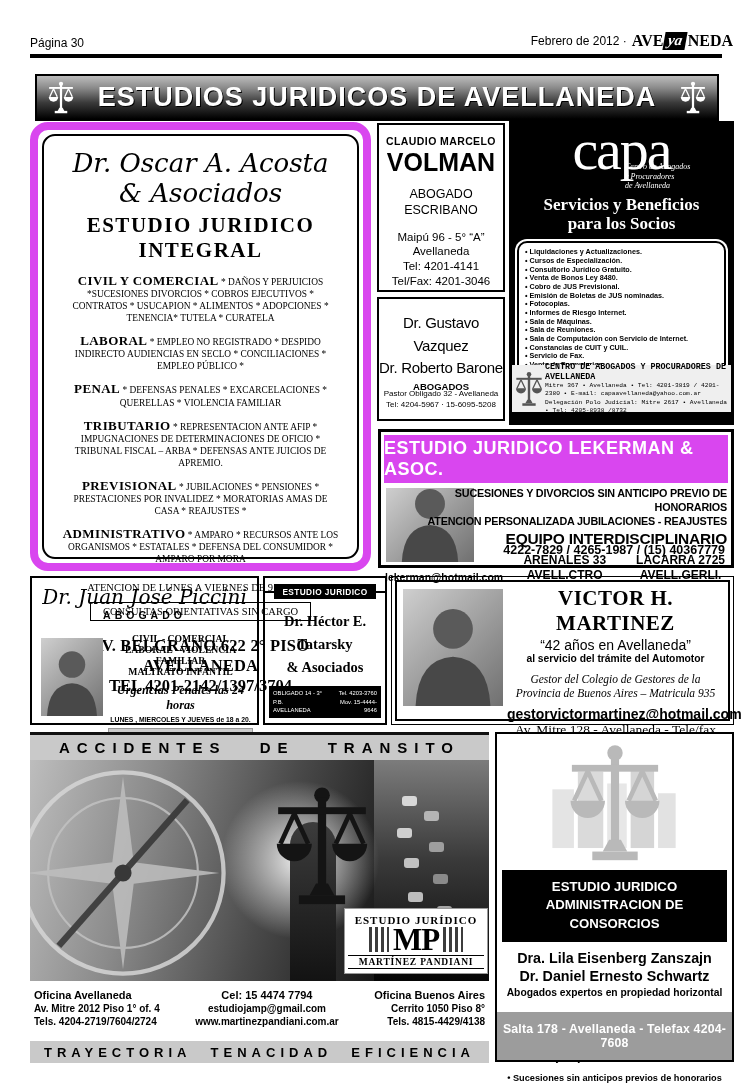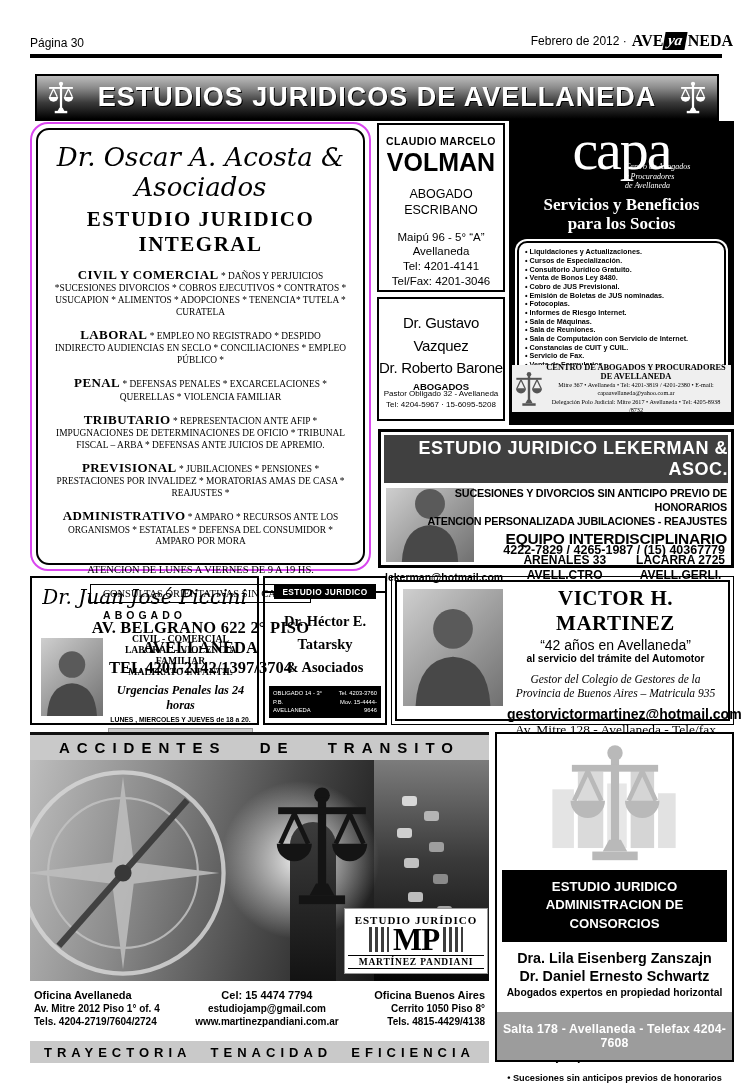--- a/index.html
+++ b/index.html
@@ -16,21 +16,21 @@
 
   
   .banner{left:35px;top:74px;width:684px;height:47px;border:2px solid #000;box-sizing:border-box;
     background:linear-gradient(180deg,#bdbdbd 0%,#8a8a8a 28%,#3a3a3a 62%,#000 100%);
     display:flex;align-items:center;justify-content:center;gap:22px;color:#fff;}
   .banner-title{font-weight:bold;font-size:27px;letter-spacing:1px;text-transform:uppercase;
     text-shadow:1px 1px 0 #000;}
   .icon-scales-svg{display:block;}
 
   
-  .ad-acosta{left:30px;top:122px;width:341px;height:449px;border:2px solid #d946ef;border-radius:18px;
+  .ad-acosta{left:30px;top:122px;width:341px;height:449px;border:8px solid #d946ef;border-radius:18px;
     box-sizing:border-box;padding:4px;}
   .acosta-inner{border:2px solid #000;border-radius:13px;height:100%;box-sizing:border-box;
     padding:8px 16px;text-align:center;font-family:"Liberation Serif",serif;}
   .acosta-name{font-family:"DejaVu Serif",serif;font-style:italic;font-size:26px;margin-top:4px;}
   .acosta-sub{font-weight:bold;font-size:21px;letter-spacing:1.5px;margin:5px 0 10px;}
   .acosta-sec{margin-bottom:8.5px;font-size:9.4px;line-height:1.25;}
   .acosta-sec-title{font-weight:bold;font-size:13px;letter-spacing:.4px;}
   .acosta-hours{margin-top:16px;font-size:10.5px;}
   .acosta-consult{display:inline-block;border:1px solid #000;padding:3px 12px;font-size:10.5px;margin-top:9px;}
   .acosta-addr{font-weight:bold;font-size:16.5px;margin-top:15px;letter-spacing:.2px;}
@@ -58,27 +58,27 @@
   .capa-org{font-family:"Liberation Serif",serif;font-style:italic;font-size:8px;line-height:1.2;
     margin:-12px 12px 0 116px;text-align:left;}
   .capa-tag{text-align:center;font-family:"Liberation Serif",serif;font-weight:bold;font-size:17px;
     line-height:1.1;margin-top:5px;}
   .capa-box{background:#fff;color:#000;border:2px solid #000;box-shadow:0 0 0 2px #fff;border-radius:10px;
     margin:8px 8px 0;padding:5px 3px 5px 6px;text-align:left;}
   .capa-item{font-size:7.2px;font-weight:bold;line-height:1.2;padding-left:7px;text-indent:-7px;}
   .capa-item::before{content:"• ";}
   .capa-foot{position:absolute;left:3px;right:3px;bottom:13px;height:47px;background:#efefef;color:#000;
     display:flex;align-items:center;box-sizing:border-box;padding:0 4px 0 1px;}
-  .capa-foot-text{flex:1;text-align:center;font-family:Liberation Serif, serif;}
+  .capa-foot-text{flex:1;font-family:Liberation Mono, monospace;}
   .capa-foot-title{font-size:8.4px;font-weight:bold;}
   .capa-foot-line{font-size:6.2px;line-height:1.3;}
 
   
   .ad-lekerman{left:378px;top:429px;width:356px;height:139px;border:3px solid #000;box-sizing:border-box;padding:3px;}
-  .lek-bar{background:#404040;color:#fff;text-align:right;font-weight:bold;font-size:18px;
+  .lek-bar{background:#d946ef;color:#fff;text-align:left;font-weight:bold;font-size:18px;
     letter-spacing:.5px;padding:3px 0;}
   .lek-body{position:relative;height:101px;}
   .photo{background:linear-gradient(135deg,#cfcfcf,#9a9a9a 55%,#707070);overflow:hidden;}
   .lek-photo{position:absolute;left:2px;top:5px;width:88px;height:74px;}
   .lek-email{position:absolute;left:1px;bottom:1px;font-weight:bold;font-size:10.5px;}
   .lek-lines{position:absolute;right:1px;top:3px;text-align:right;font-weight:bold;font-size:10.8px;
     line-height:1.3;letter-spacing:-.2px;}
   .lek-line3{font-size:15.5px;margin-top:1px;}
   .lek-phones{position:absolute;right:3px;top:60px;font-weight:bold;font-size:12.5px;}
   .lek-cols{position:absolute;right:3px;bottom:0;display:flex;gap:30px;font-weight:bold;font-size:12px;text-align:center;line-height:1.3;}

